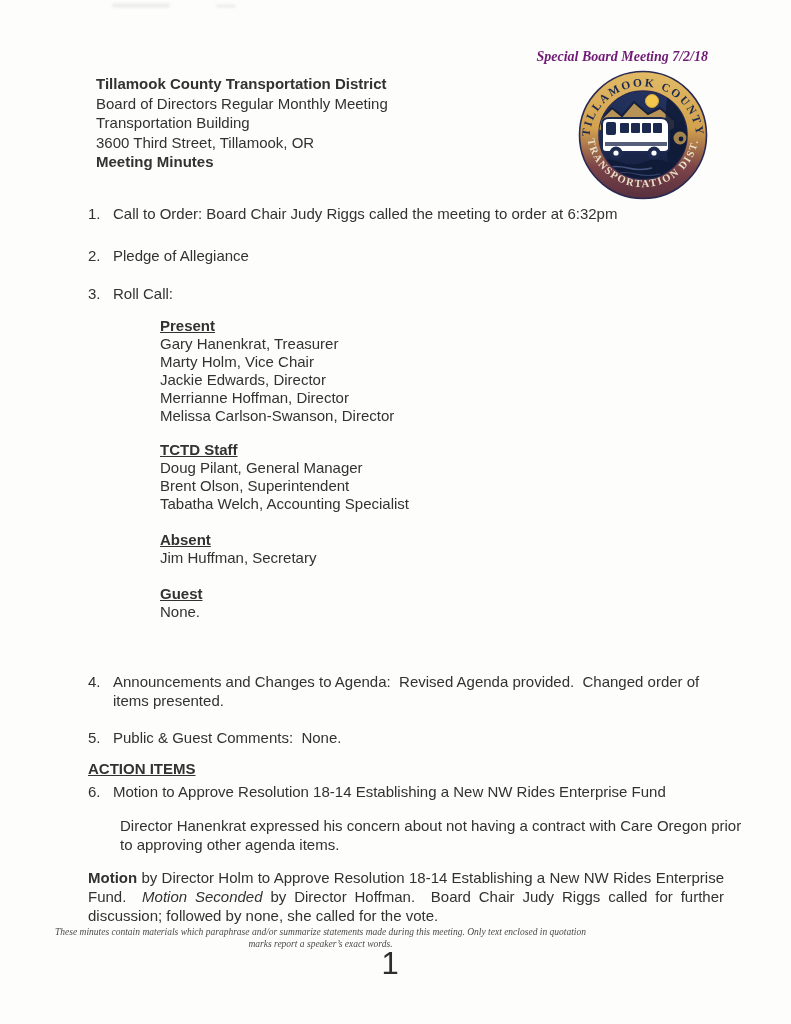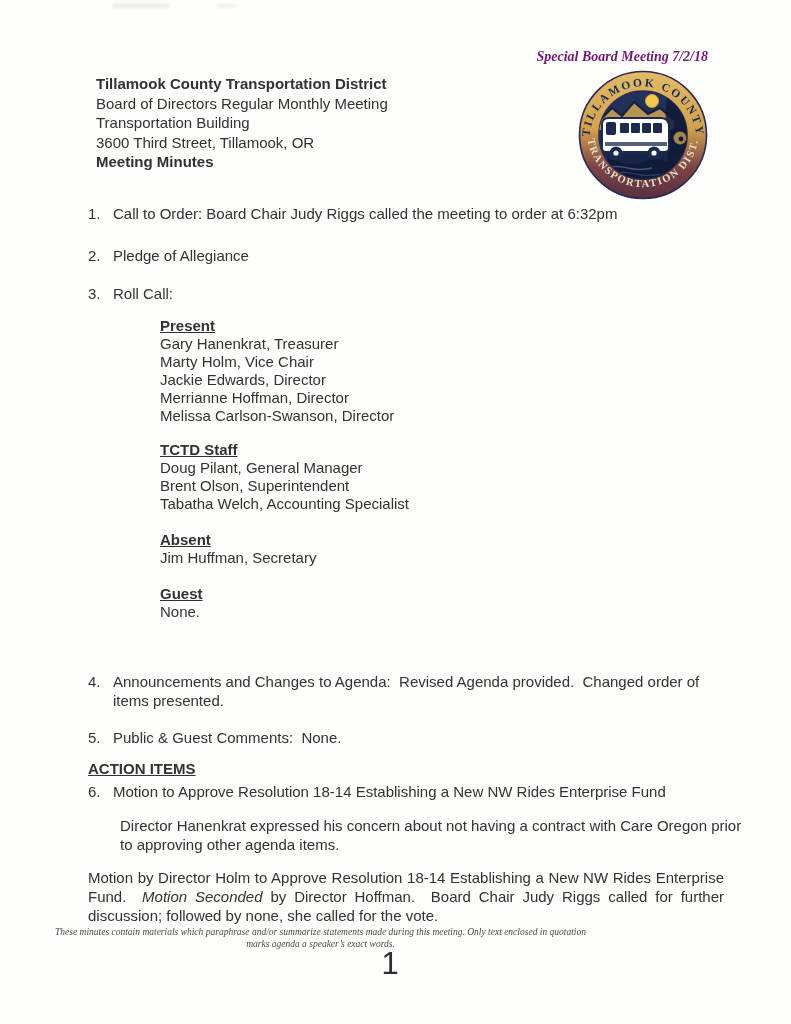--- a/index.html
+++ b/index.html
@@ -54,21 +54,21 @@
     position:absolute;left:88px;top:760px;
     font-size:15px;font-weight:bold;text-decoration:underline;
   }
 
   .para{
     position:absolute;left:88px;width:636px;
     font-size:15px;line-height:19px;white-space:pre-wrap;
   }
   .p1{top:816px;margin-left:32px;}
   .p2{top:868px;text-align:justify;}
-  .p2 .mbold{font-weight:normal;}
+  .p2 .mbold{font-weight:bold;}
   .p2 .mital{font-style:italic;}
 
   .footnote{
     position:absolute;left:0;top:927px;width:641px;
     text-align:center;
     font-family:"Liberation Serif", serif;
     font-style:italic;font-size:9.5px;line-height:11.5px;color:#4a4a4a;
   }
   .page-number{
     position:absolute;left:0;top:946px;width:780px;
@@ -201,18 +201,18 @@
     <span class="num">6.</span>
     <span class="txt">Motion to Approve Resolution 18-14 Establishing a New NW Rides Enterprise Fund</span>
   </div>
 
   <div class="para p1">Director Hanenkrat expressed his concern about not having a contract with Care Oregon prior to approving other agenda items.</div>
 
   <div class="para p2"><span class="mbold">Motion</span><span> by Director Holm to Approve Resolution 18-14 Establishing a New NW Rides Enterprise Fund.  </span><span class="mital">Motion Seconded</span><span> by Director Hoffman.  Board Chair Judy Riggs called for further discussion; followed by none, she called for the vote.</span></div>
 
   <div class="footnote">
     <div>These minutes contain materials which paraphrase and/or summarize statements made during this meeting.  Only text enclosed in quotation</div>
-    <div>marks agenda a speaker’s exact words.</div>
+    <div>marks report a speaker’s exact words.</div>
   </div>
 
   <div class="page-number">1</div>
 
 </div>
 
 </body></html>

